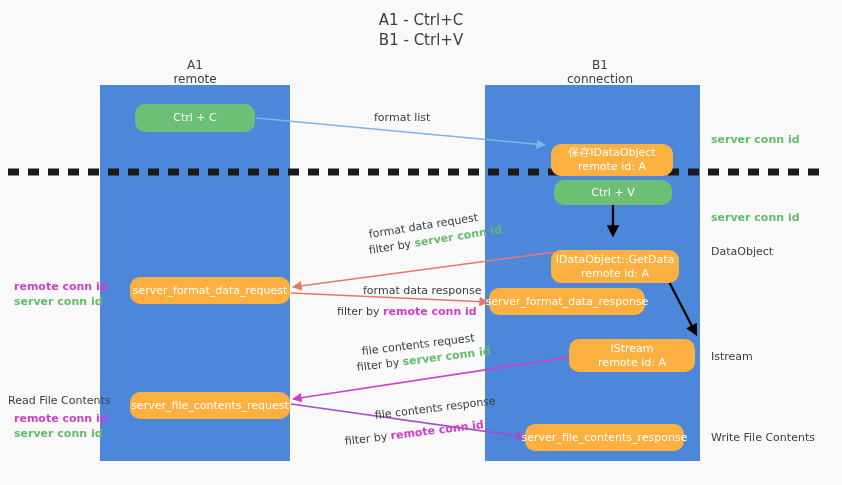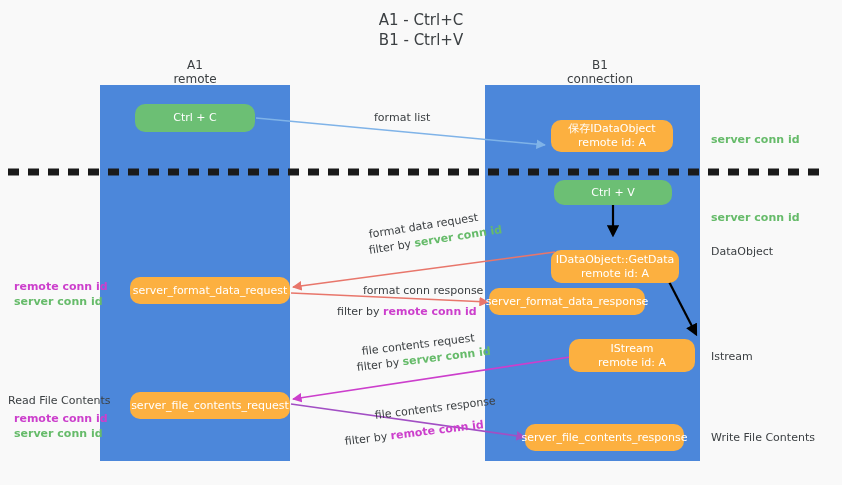--- a/index.html
+++ b/index.html
@@ -147,21 +147,21 @@
 
   <line x1="291" y1="404" x2="525" y2="437" stroke="#a24fc4" stroke-width="1.6" marker-end="url(#ah-purple)"></line>
 
   <line x1="8" y1="172" x2="826" y2="172" stroke="#1a1a1a" stroke-width="7" stroke-dasharray="11 9" stroke-linecap="butt"></line>
 </svg>
 
 <div class="abs box green" style="left:135px; top:104px; width:120px; height:28px;">
   <span>Ctrl + C</span>
 </div>
 
-<div class="abs box orange" style="left:551px; top:120px; width:122px; height:32px;">
+<div class="abs box orange" style="left:551px; top:144px; width:122px; height:32px;">
   <span>保存IDataObject</span>
   <span class="l2">remote id: A</span>
 </div>
 
 <div class="abs box green" style="left:554px; top:180px; width:118px; height:25px;">
   <span>Ctrl + V</span>
 </div>
 
 <div class="abs box orange" style="left:551px; top:238px; width:128px; height:33px;margin-top:12px;">
   <span>IDataObject::GetData</span>
@@ -189,21 +189,21 @@
   <span>server_file_contents_response</span>
 </div>
 
 <div class="abs lbl" style="left:374px; top:111px;">format list</div>
 
 <div class="abs lbl rot-up" style="left:369px; top:228px;">format data request</div>
 <div class="abs lbl rot-up" style="left:369px; top:244px;">
   <span>filter by </span><span class="green-txt">server conn id</span>
 </div>
 
-<div class="abs lbl" style="left:363px; top:284px;">format conn response</div>
+<div class="abs lbl" style="left:363px; top:284px;">format data response</div>
 <div class="abs lbl" style="left:337px; top:305px;">
   <span>filter by </span><span class="purple-txt">remote conn id</span>
 </div>
 
 <div class="abs lbl rot-up-s" style="left:362px; top:345px;">file contents request</div>
 <div class="abs lbl rot-up-s" style="left:357px; top:361px;">
   <span>filter by </span><span class="green-txt">server conn id</span>
 </div>
 
 <div class="abs lbl rot-up-s" style="left:375px; top:409px;">file contents response</div>

